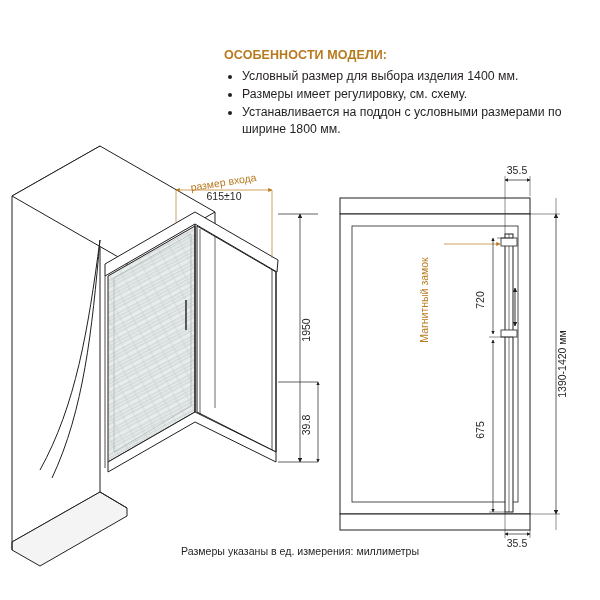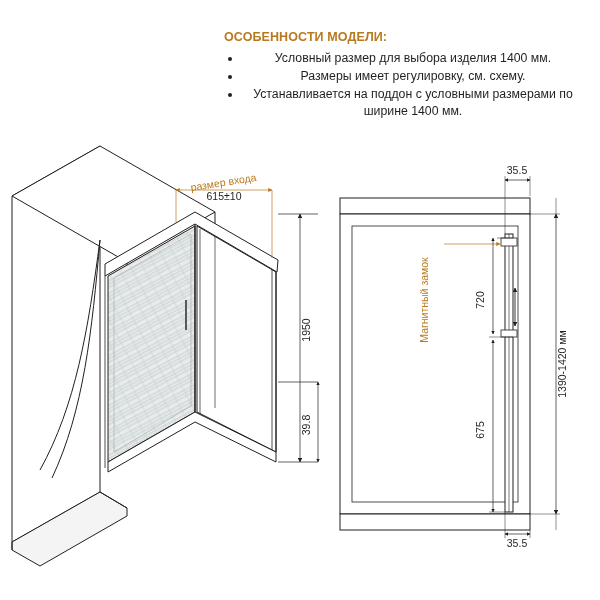--- a/index.html
+++ b/index.html
@@ -10,35 +10,34 @@
     color:#231f20;
     position:relative;
     overflow:hidden;
   }
   .canvas{position:absolute;left:0;top:0;width:600px;height:600px;}
   svg.fig{position:absolute;left:0;top:0;width:600px;height:600px;}
 
   
   .notes{
     position:absolute;
-    left:224px; top:30px;
+    left:224px; top:48px;
     width:360px;
   }
   .notes-title{
     font-size:12.5px;
     font-weight:bold;
     color:#b87a1e;
     letter-spacing:.1px;
     margin:0 0 6px 0;
   }
   .notes ul{
     margin:0;
     padding-left:18px;
     list-style:disc;
-    text-align:center;
   }
   .notes li{
     font-size:12.3px;
     line-height:17px;
     color:#231f20;
     margin:0 0 1px 0;
   }
   .footer{
     position:absolute;
     left:0; top:545px;
@@ -61,24 +60,25 @@
 </head>
 <body>
 
 <div class="canvas">
 
   <div class="notes">
     <div class="notes-title">ОСОБЕННОСТИ МОДЕЛИ:</div>
     <ul>
       <li>Условный размер для выбора изделия 1400 мм.</li>
       <li>Размеры имеет регулировку, см. схему.</li>
-      <li>Устанавливается на поддон с условными размерами по ширине 1400 мм.</li>
+      <li>Устанавливается на поддон с условными размерами по ширине 1800 мм.</li>
     </ul>
   </div>
 
+  <div class="footer">Размеры указаны в ед. измерения: миллиметры</div>
 
   <svg class="fig" viewBox="0 0 600 600">
     <defs>
 
       <pattern id="glasshatch" width="11" height="11" patternUnits="userSpaceOnUse" patternTransform="rotate(-28)">
         <rect width="11" height="11" fill="#e8ecec"></rect>
         <path d="M0 2 L11 2 M0 5 L11 5 M0 8 L11 8" stroke="#b9c0c0" stroke-width="0.7"></path>
         <path d="M1 0 L1 11" stroke="#c6cccc" stroke-width="0.6"></path>
       </pattern>
       <marker id="arr" viewBox="0 0 10 10" refX="9" refY="5" markerWidth="7" markerHeight="7" orient="auto-start-reverse">

